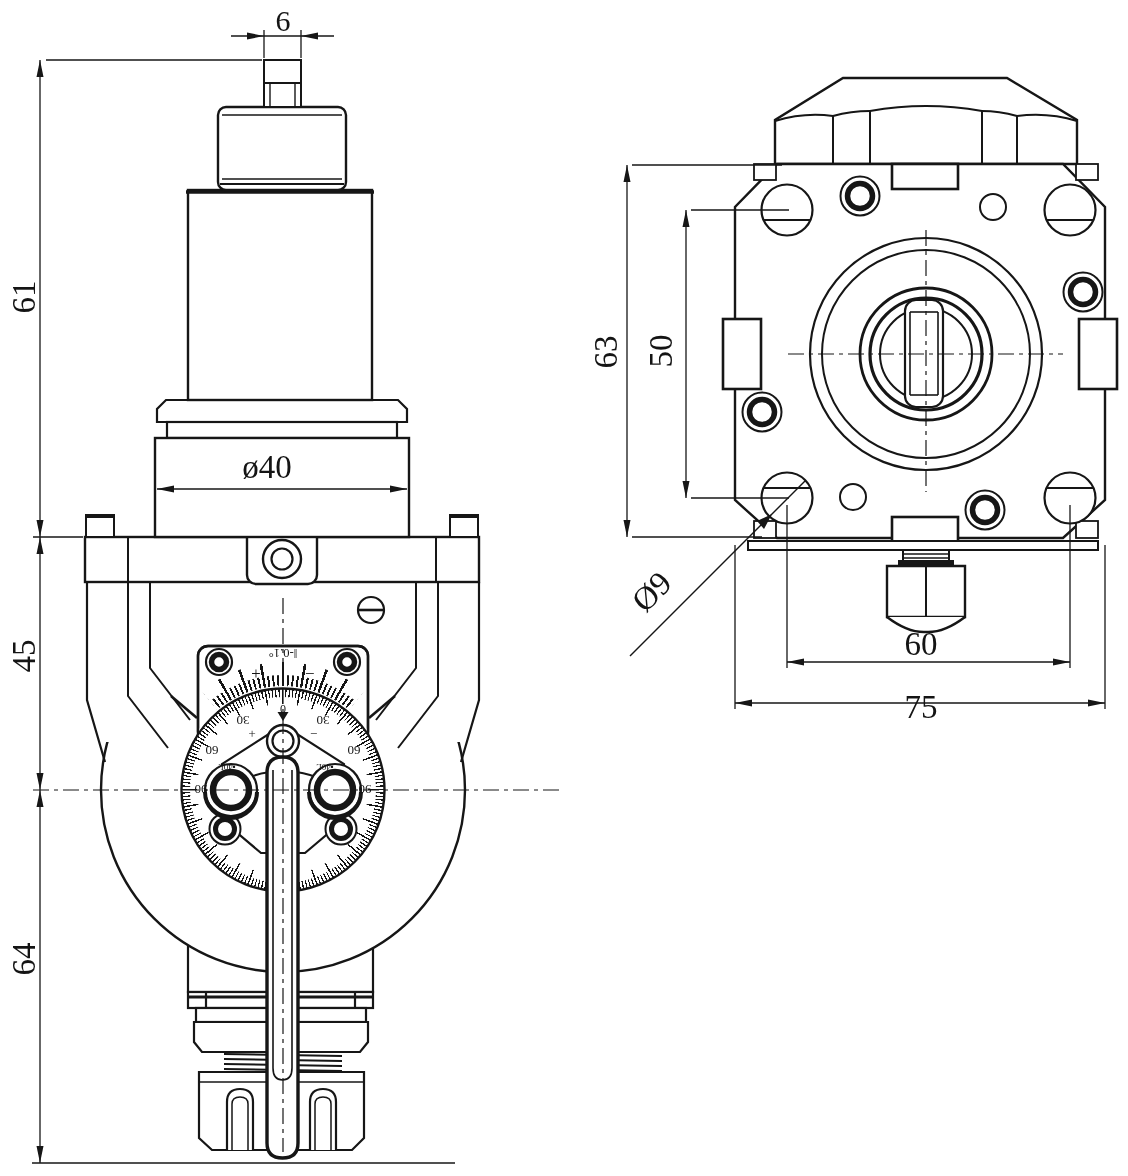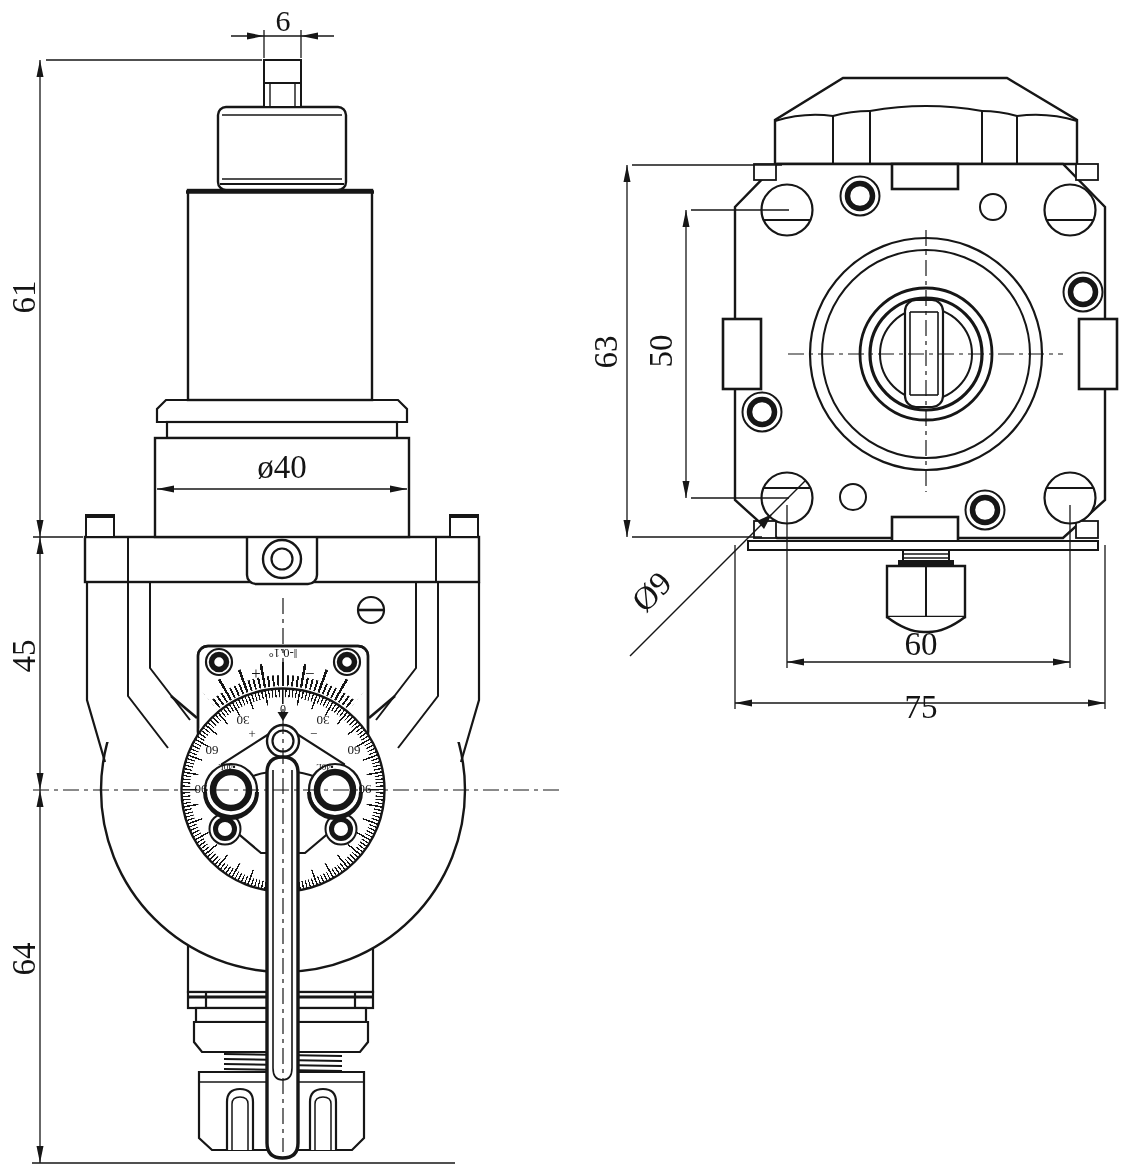--- a/index.html
+++ b/index.html
@@ -282,21 +282,21 @@
     <g stroke-width="1.2" stroke-dasharray="16 5 4 5">
       <line x1="33" y1="790" x2="560" y2="790"></line>
       <line x1="283" y1="598" x2="283" y2="1152"></line>
     </g>
   </svg>
 
   <div class="txt dim" style="left:283px;top:21px;font-size:30px">6</div>
   <div class="txt dim rot90" style="left:24px;top:297px">61</div>
   <div class="txt dim rot90" style="left:24px;top:656px">45</div>
   <div class="txt dim rot90" style="left:24px;top:959px">64</div>
-  <div class="txt dim" style="left:282px;top:467px">ø40</div>
+  <div class="txt dim" style="left:267px;top:467px">ø40</div>
 
   <div class="txt dim rot90" style="left:606px;top:352px">63</div>
   <div class="txt dim rot90" style="left:661px;top:351px">50</div>
   <div class="txt dim rot45" style="left:652px;top:592px">Ø9</div>
   <div class="txt dim" style="left:921px;top:644px">60</div>
   <div class="txt dim" style="left:921px;top:707px">75</div>
 
   <div class="txt flip" style="left:283px;top:652px;font-size:12.5px">‖-0.1°</div>
   <div class="txt flip" style="left:256px;top:673px;font-size:17px">+</div>
   <div class="txt flip" style="left:310px;top:673px;font-size:17px">−</div>

